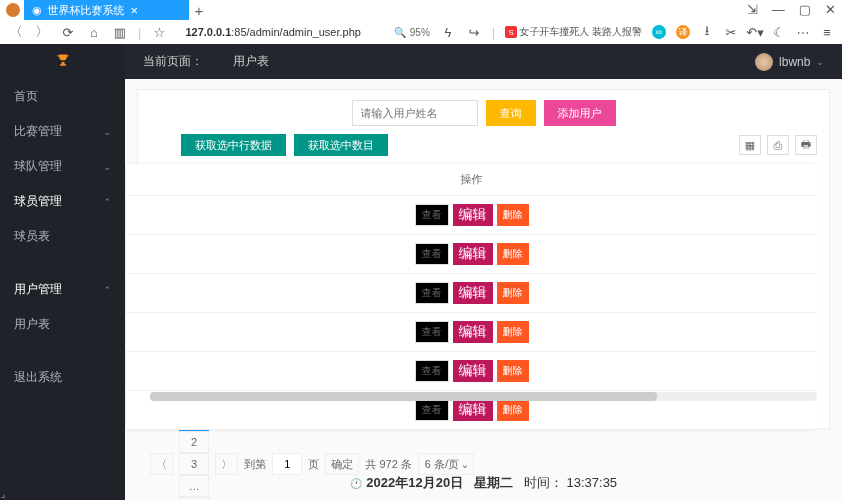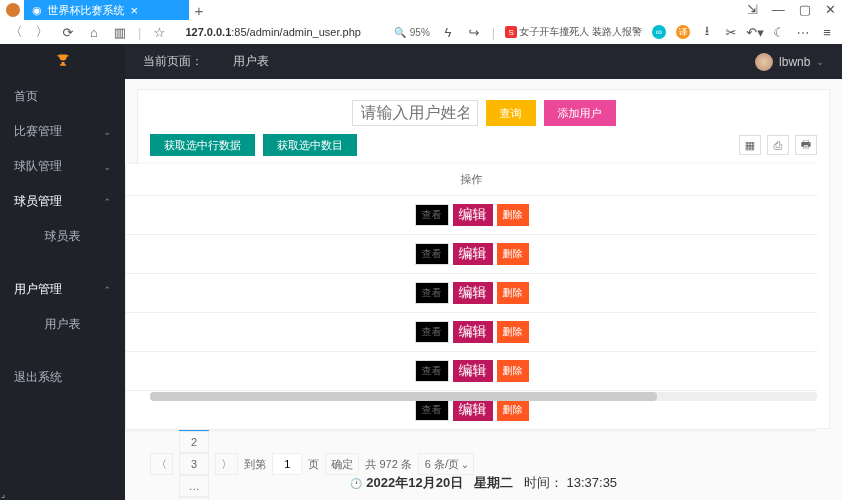--- a/index.html
+++ b/index.html
@@ -32,31 +32,31 @@
 .app-hdr .bc { margin-right: 30px; }
 .app-hdr .user { margin-left: auto; display: flex; align-items: center; gap: 6px; cursor: pointer; }
 .app-hdr .avatar { width: 18px; height: 18px; border-radius: 50%; background: radial-gradient(circle, #e8c8a8, #b89070); }
 .app-hdr .chev { font-size: 9px; color: #888; }
 
 
 .sidebar { position: absolute; top: 44px; left: 0; width: 125px; bottom: 0; background: #20222a; color: #adb5bd; font-size: 12px; }
 .logo { height: 35px; display: flex; align-items: center; justify-content: center; }
 .logo-ic { width: 18px; height: 22px; color: #f7931e; }
 .side-item { padding: 9px 14px; cursor: pointer; display: flex; align-items: center; justify-content: space-between; }
-.side-item.sub { padding-left: 14px; justify-content: center; }
+.side-item.sub { padding-left: 14px; }
 .side-item.active { color: #fff; }
 .side-item .chev { font-size: 9px; color: #888; }
 .side-gap { height: 18px; }
 
 
 .main { position: absolute; top: 79px; left: 125px; right: 0; bottom: 0; background: #fafafa; overflow: hidden; }
 .card { background: #fff; margin: 10px 12px 0; border: 1px solid #eee; position: relative; height: 340px; }
 
 .search-row { display: flex; justify-content: center; gap: 8px; padding: 10px 0 6px; }
-.search-in { width: 126px; height: 26px; border: 1px solid #ddd; padding: 0 8px; font-size: 16px; color: #999; }
+.search-in { width: 126px; height: 26px; border: 1px solid #ddd; padding: 0 8px; font-size: 11px; color: #999; }
 .btn { height: 26px; padding: 0 14px; border: none; color: #fff; font-size: 11px; cursor: pointer; }
 .btn-orange { background: #ffb800; }
 .btn-blue { background: #ec4899; }
 .btn-green { background: #009688; }
 .btn-red-sm { background: #ff5722; color: #fff; font-size: 10px; padding: 2px 6px; border: none; cursor: pointer; }
 .btn-green-sm { background: #be185d; color: #fff; font-size: 14px; padding: 2px 6px; border: none; cursor: pointer; }
 .btn-gray-sm { background: #000000; border: 1px solid #ddd; color: #666; font-size: 10px; padding: 1px 6px; cursor: pointer; }
 
 .action-row { display: flex; gap: 8px; padding: 2px 12px 8px; align-items: center; }
 .tbl-tools { margin-left: auto; display: flex; gap: 6px; }
@@ -192,21 +192,21 @@
 </div>
 
 <div class="main">
   <div class="card">
     <div class="search-row">
       <input class="search-in" placeholder="请输入用户姓名" style="">
       <button class="btn btn-orange">查询</button>
       <button class="btn btn-blue">添加用户</button>
     </div>
     <div class="action-row">
-      <button class="btn btn-green" style="height:22px;">获取选中行数据</button>
+      <button class="btn btn-green" style="height:22px;margin-left:31px;">获取选中行数据</button>
       <button class="btn btn-green" style="height:22px;">获取选中数目</button>
       <div class="tbl-tools">
         <span class="tool-ic">▦</span>
         <span class="tool-ic">⎙</span>
         <span class="tool-ic">🖶</span>
       </div>
     </div>
 
     <div class="tbl-wrap">
       <table class="tbl">

